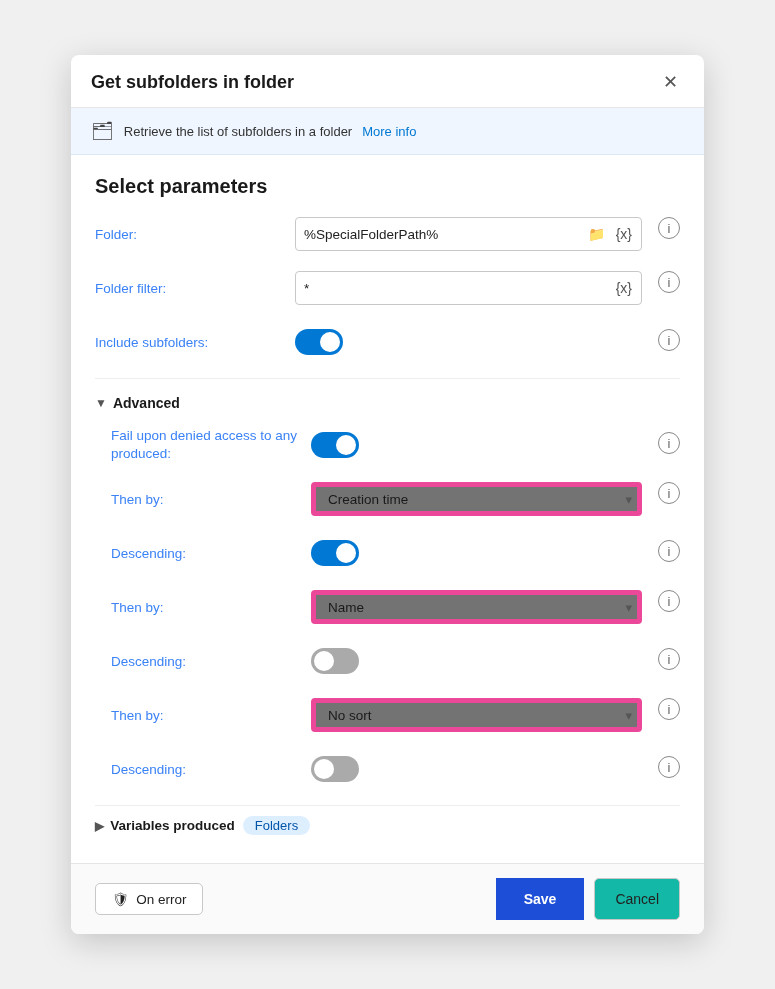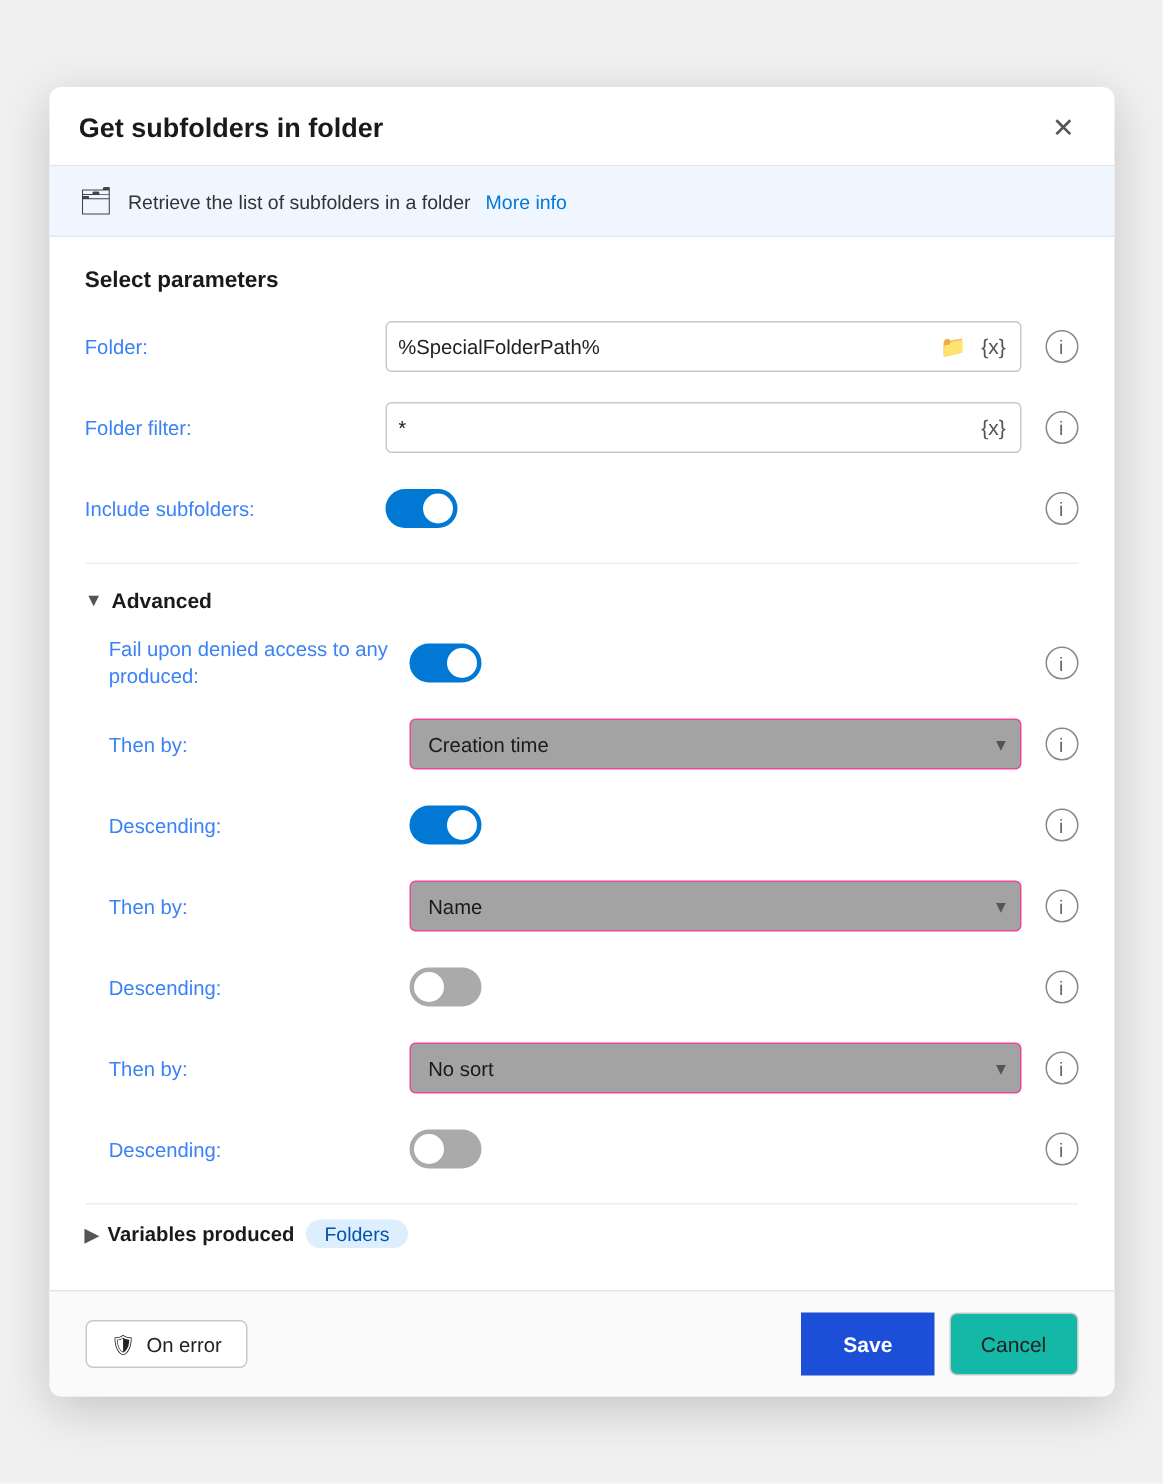--- a/index.html
+++ b/index.html
@@ -6,21 +6,21 @@
     body {
       font-family: 'Segoe UI', Arial, sans-serif;
       font-size: 14px;
       background: #f0f0f0;
       display: flex;
       justify-content: center;
       align-items: center;
       min-height: 100vh;
     }
     .dialog {
-      width: 710px;
+      width: 633px;
       background: #fff;
       border-radius: 8px;
       box-shadow: 0 8px 32px rgba(0,0,0,0.18);
       overflow: hidden;
       display: flex;
       flex-direction: column;
     }
     .dialog-header {
       display: flex;
       align-items: center;
@@ -60,41 +60,40 @@
     .info-bar a {
       color: #0078d4;
       text-decoration: none;
     }
     .dialog-body {
       padding: 20px 24px;
       overflow-y: auto;
       flex: 1;
     }
     .section-title {
-      font-size: 15px;
+      font-size: 20px;
       font-weight: 600;
       color: #1a1a1a;
       margin-bottom: 18px;
     }
     .form-row {
       display: flex;
       align-items: center;
       margin-bottom: 18px;
       min-height: 36px;
     }
     .form-label {
       width: 200px;
       min-width: 200px;
       color: #3b82f6;
       font-size: 13.5px;
     }
     .form-control {
       flex: 1;
       display: flex;
-      align-items: center;
       gap: 8px;
     }
     .text-input-wrapper {
       flex: 1;
       position: relative;
       display: flex;
       align-items: center;
       border: 1px solid #c8c8c8;
       border-radius: 4px;
       background: #fff;
@@ -190,26 +189,26 @@
       padding-left: 16px;
     }
     
     .dropdown-wrapper {
       flex: 1;
       position: relative;
     }
     .dropdown-select {
       width: 100%;
       height: 34px;
-      border: 1px solid #ec4899;
+      border: 5px solid #ec4899;
       border-radius: 4px;
       padding: 0 36px 0 12px;
       font-size: 13.5px;
       color: #1a1a1a;
-      background: #a3a3a3;
+      background: #737373;
       appearance: none;
       cursor: pointer;
       outline: none;
     }
     .dropdown-arrow {
       position: absolute;
       right: 10px;
       top: 50%;
       transform: translateY(-50%);
       pointer-events: none;

